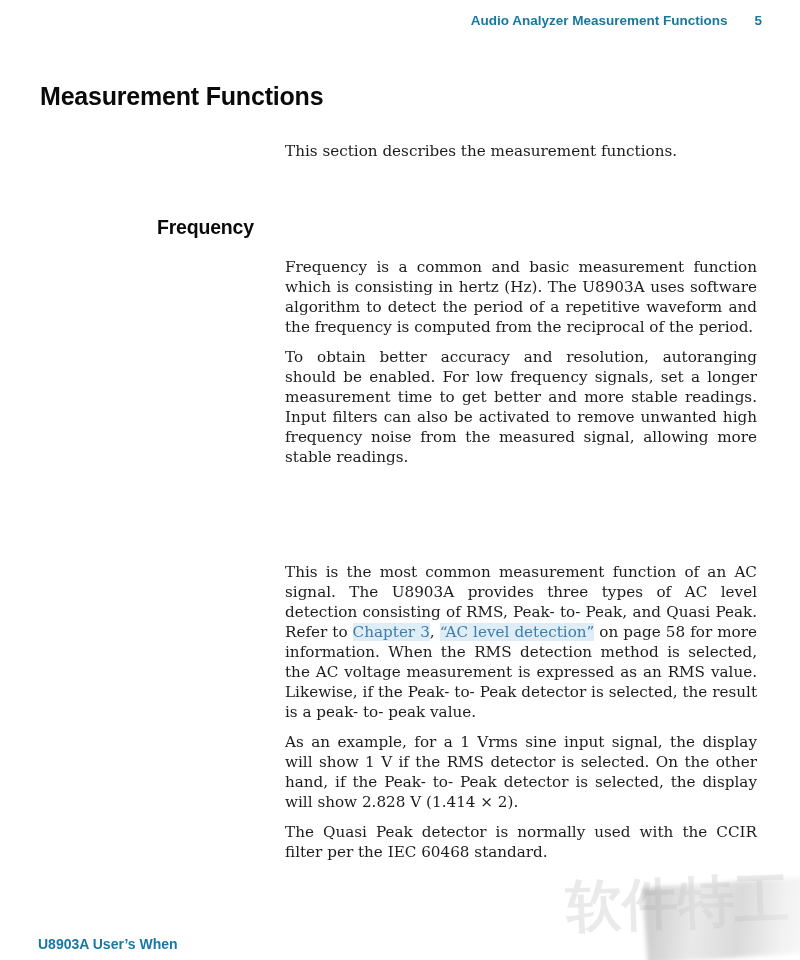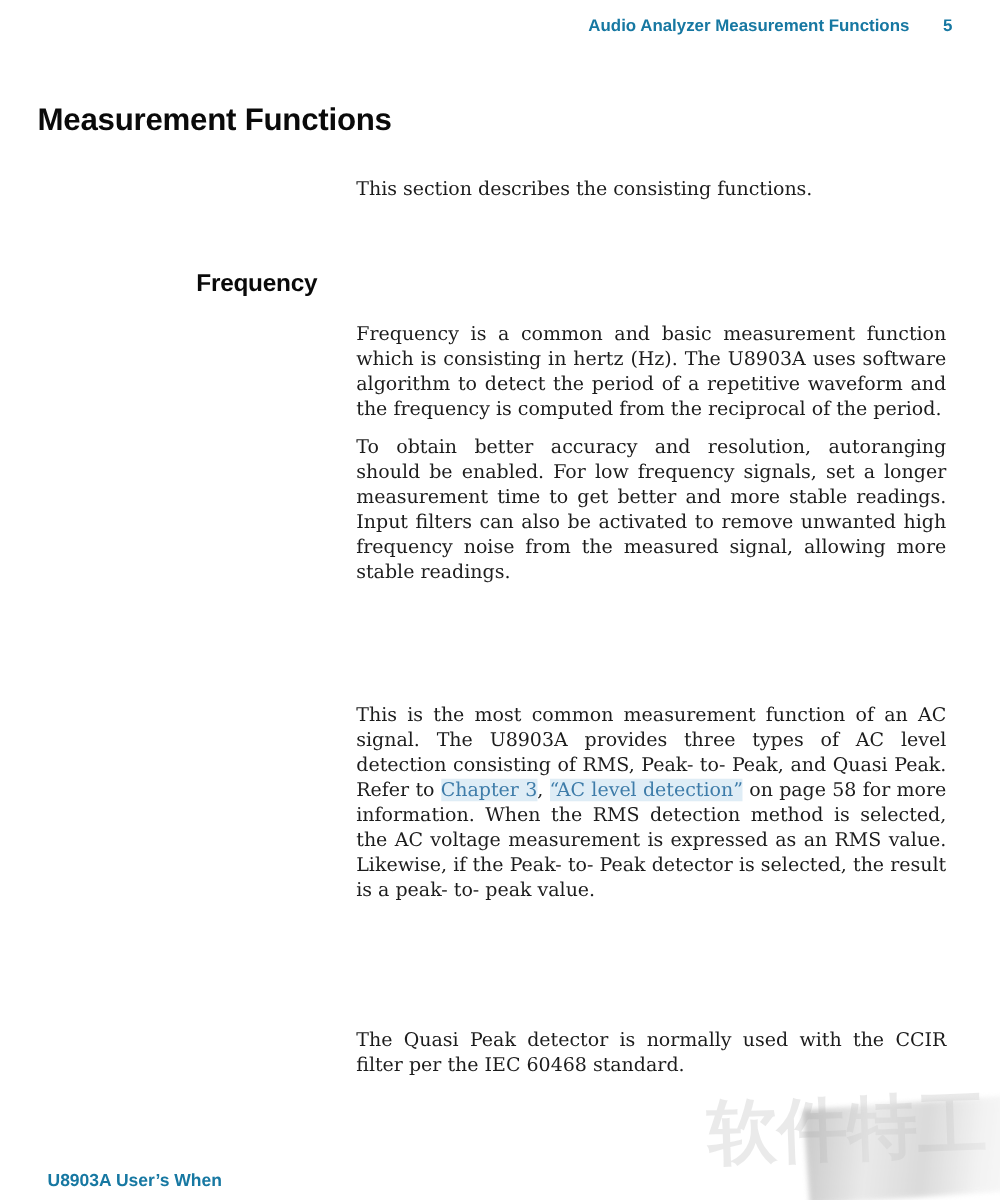--- a/index.html
+++ b/index.html
@@ -19,21 +19,21 @@
     display: flex;
     align-items: baseline;
     gap: 27px;
     color: #1778a2;
     font-family: "Liberation Sans", sans-serif;
     font-weight: bold;
     font-size: 13.5px;
   }
   .doc-title {
     position: absolute;
-    left: 30px;
+    left: 40px;
     top: 82px;
     font-family: "Liberation Sans", sans-serif;
     font-weight: bold;
     font-size: 25px;
     color: #0a0a0a;
     letter-spacing: -0.2px;
   }
   .section-heading {
     position: absolute;
     left: 157px;
@@ -106,31 +106,32 @@
 
 <div class="page">
 
   <div class="header">
     <span>Audio Analyzer Measurement Functions</span>
     <span>5</span>
   </div>
 
   <h1 class="doc-title">Measurement Functions</h1>
 
-  <p class="body-text intro">This section describes the consisting functions.</p>
+  <p class="body-text intro">This section describes the measurement functions.</p>
 
   <h2 class="section-heading heading-frequency">Frequency</h2>
 
   <p class="body-text freq-p1">Frequency is a common and basic measurement function which is consisting in hertz (Hz). The U8903A uses software algorithm to detect the period of a repetitive waveform and the frequency is computed from the reciprocal of the period.</p>
 
   <p class="body-text freq-p2">To obtain better accuracy and resolution, autoranging should be enabled. For low frequency signals, set a longer measurement time to get better and more stable readings. Input filters can also be activated to remove unwanted high frequency noise from the measured signal, allowing more stable readings.</p>
 
 
   <p class="body-text ac-p1"><span>This is the most common measurement function of an AC signal. The U8903A provides three types of AC level detection consisting of RMS, Peak- to- Peak, and Quasi Peak. Refer to </span><a class="doc-link" href="#">Chapter 3</a><span>, </span><a class="doc-link" href="#">“AC level detection”</a><span> on page 58 for more information. When the RMS detection method is selected, the AC voltage measurement is expressed as an RMS value. Likewise, if the Peak- to- Peak detector is selected, the result is a peak- to- peak value.</span></p>
 
+  <p class="body-text ac-p2">As an example, for a 1 Vrms sine input signal, the display will show 1 V if the RMS detector is selected. On the other hand, if the Peak- to- Peak detector is selected, the display will show 2.828 V (1.414 × 2).</p>
 
   <p class="body-text ac-p3">The Quasi Peak detector is normally used with the CCIR filter per the IEC 60468 standard.</p>
 
   <div class="watermark-text">软件特工</div>
   <div class="watermark-blob"></div>
 
   <div class="footer">U8903A User’s When</div>
 
 </div>
 

